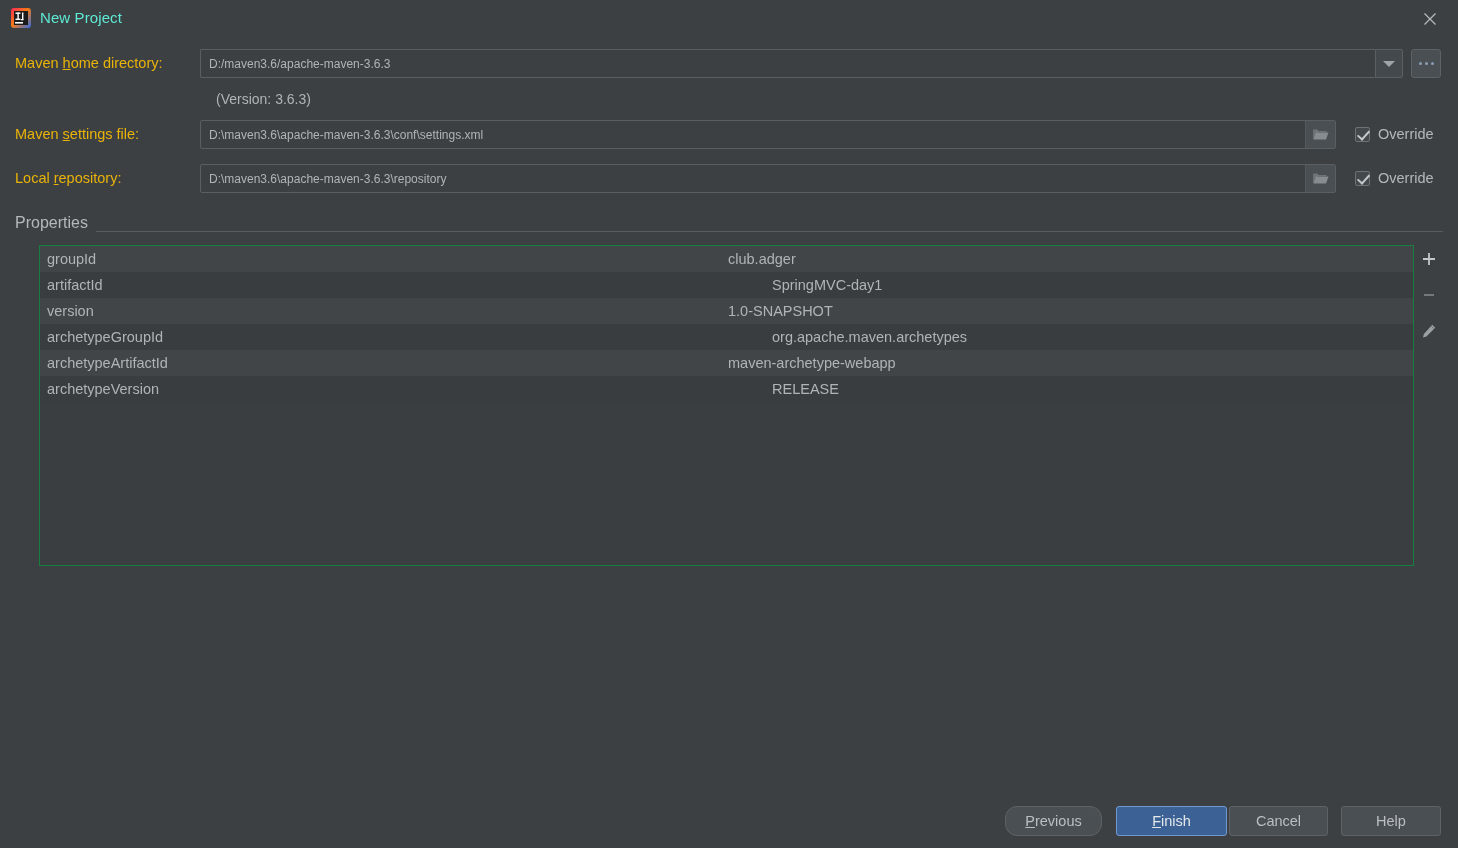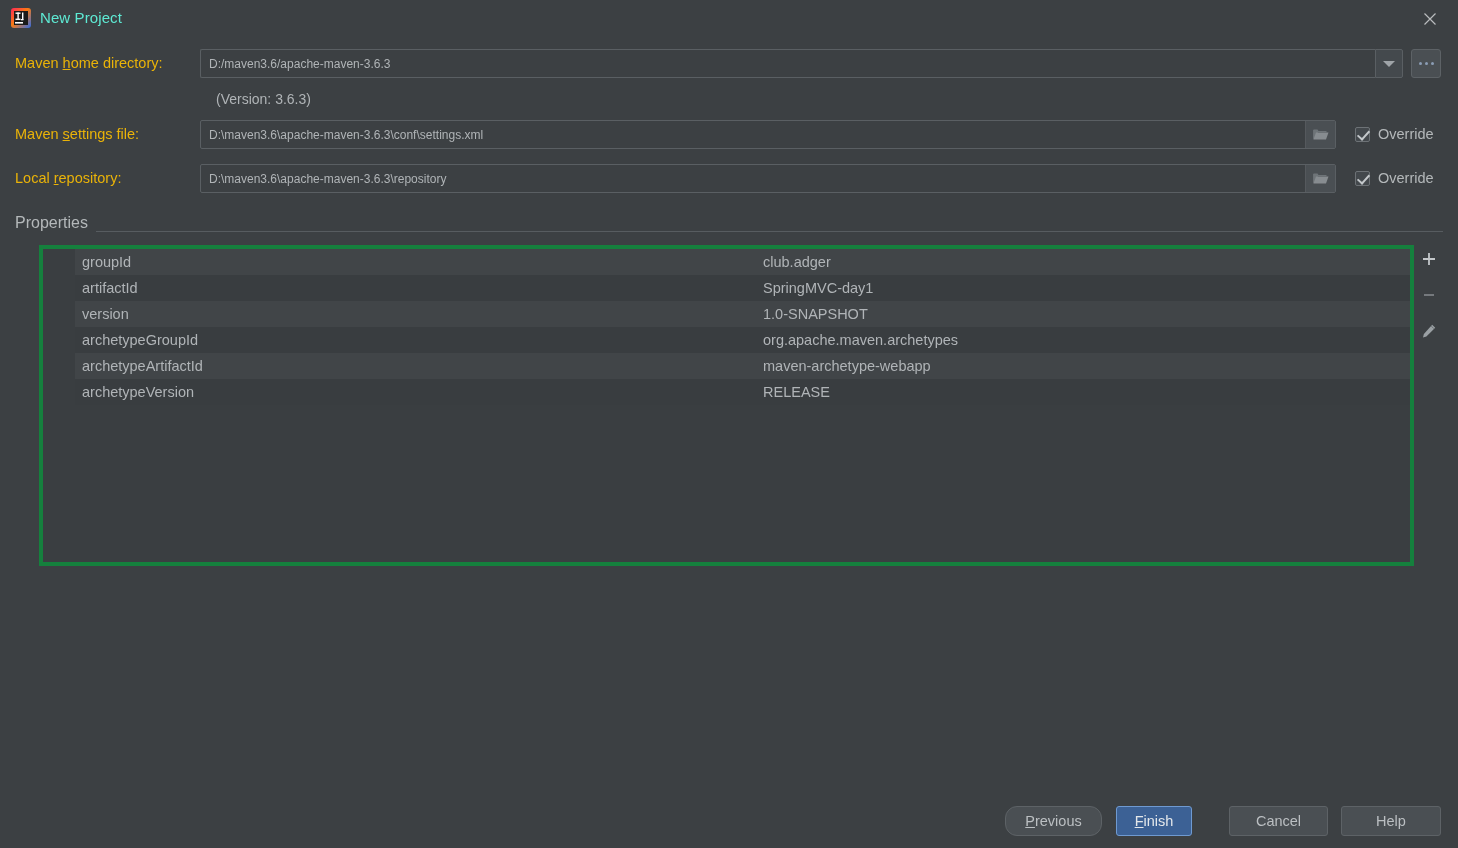--- a/index.html
+++ b/index.html
@@ -155,33 +155,32 @@
     position: absolute;
     left: 15px; top: 231px;
     width: 1428px; height: 1px;
     background: #575c60;
   }
 
   .table-wrap {
     position: absolute;
     left: 39px; top: 245px;
     width: 1375px; height: 321px;
-    border: 4px solid #15803d;
+    border: 1px solid #15803d;
     background: #3a3e41;
     overflow: hidden;
-    padding-left: 32px;
   }
   .prop-row {
     display: flex;
     height: 26px;
     align-items: center;
     cursor: pointer;
   }
   .prop-row.odd  { background: #414548; }
-  .prop-row.even { background: #393d40; }
+  .prop-row.even { background: #393d40; gap: 44px; }
   .prop-key {
     width: 687px;
     padding-left: 7px;
     font-size: 14.5px;
     color: #b0b4b7;
     white-space: nowrap; overflow: hidden;
   }
   .prop-val {
     flex: 1;
     padding-left: 1px;
@@ -360,21 +359,21 @@
       <path d="M11.2 1.8 L14.2 4.8 L5.4 13.6 L2 14.5 L2.9 11.1 Z" fill="#9aa0a4"></path>
       <path d="M10.3 3.1 L12.9 5.7" stroke="#6b7074" stroke-width="1" fill="none"></path>
     </svg>
   </div>
 </div>
 
 <div class="btn" style="left:1005px; top:806px; width:97px;border-radius:12px;">
   <span><u>P</u><span>revious</span></span>
 </div>
 
-<div class="btn primary" style="left:1116px; top:806px; width:76px;">
+<div class="btn primary" style="left:1116px; top:806px; width:111px;">
   <span><u>F</u><span>inish</span></span>
 </div>
 
 <div class="btn" style="left:1229px; top:806px; width:99px;">
   <span>Cancel</span>
 </div>
 
 <div class="btn" style="left:1341px; top:806px; width:100px;">
   <span>Help</span>
 </div>

